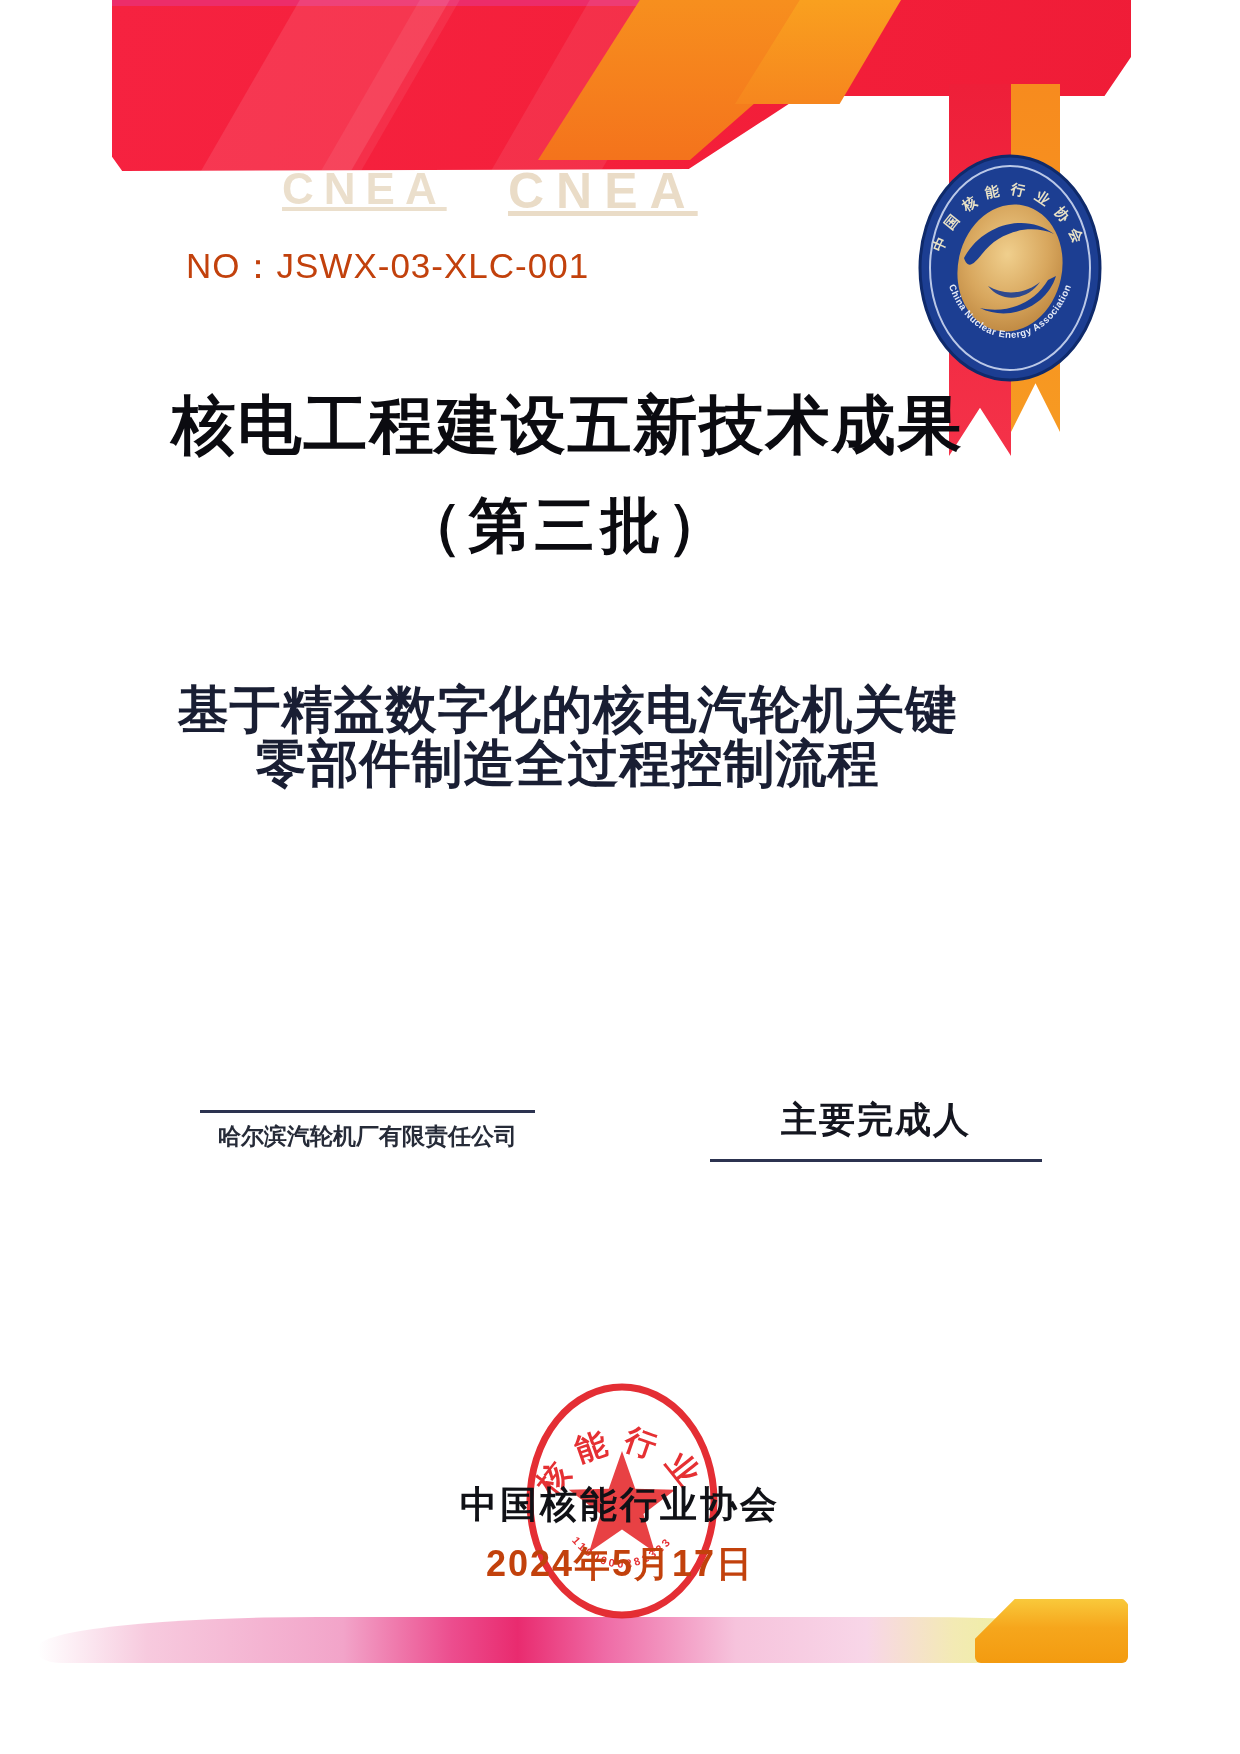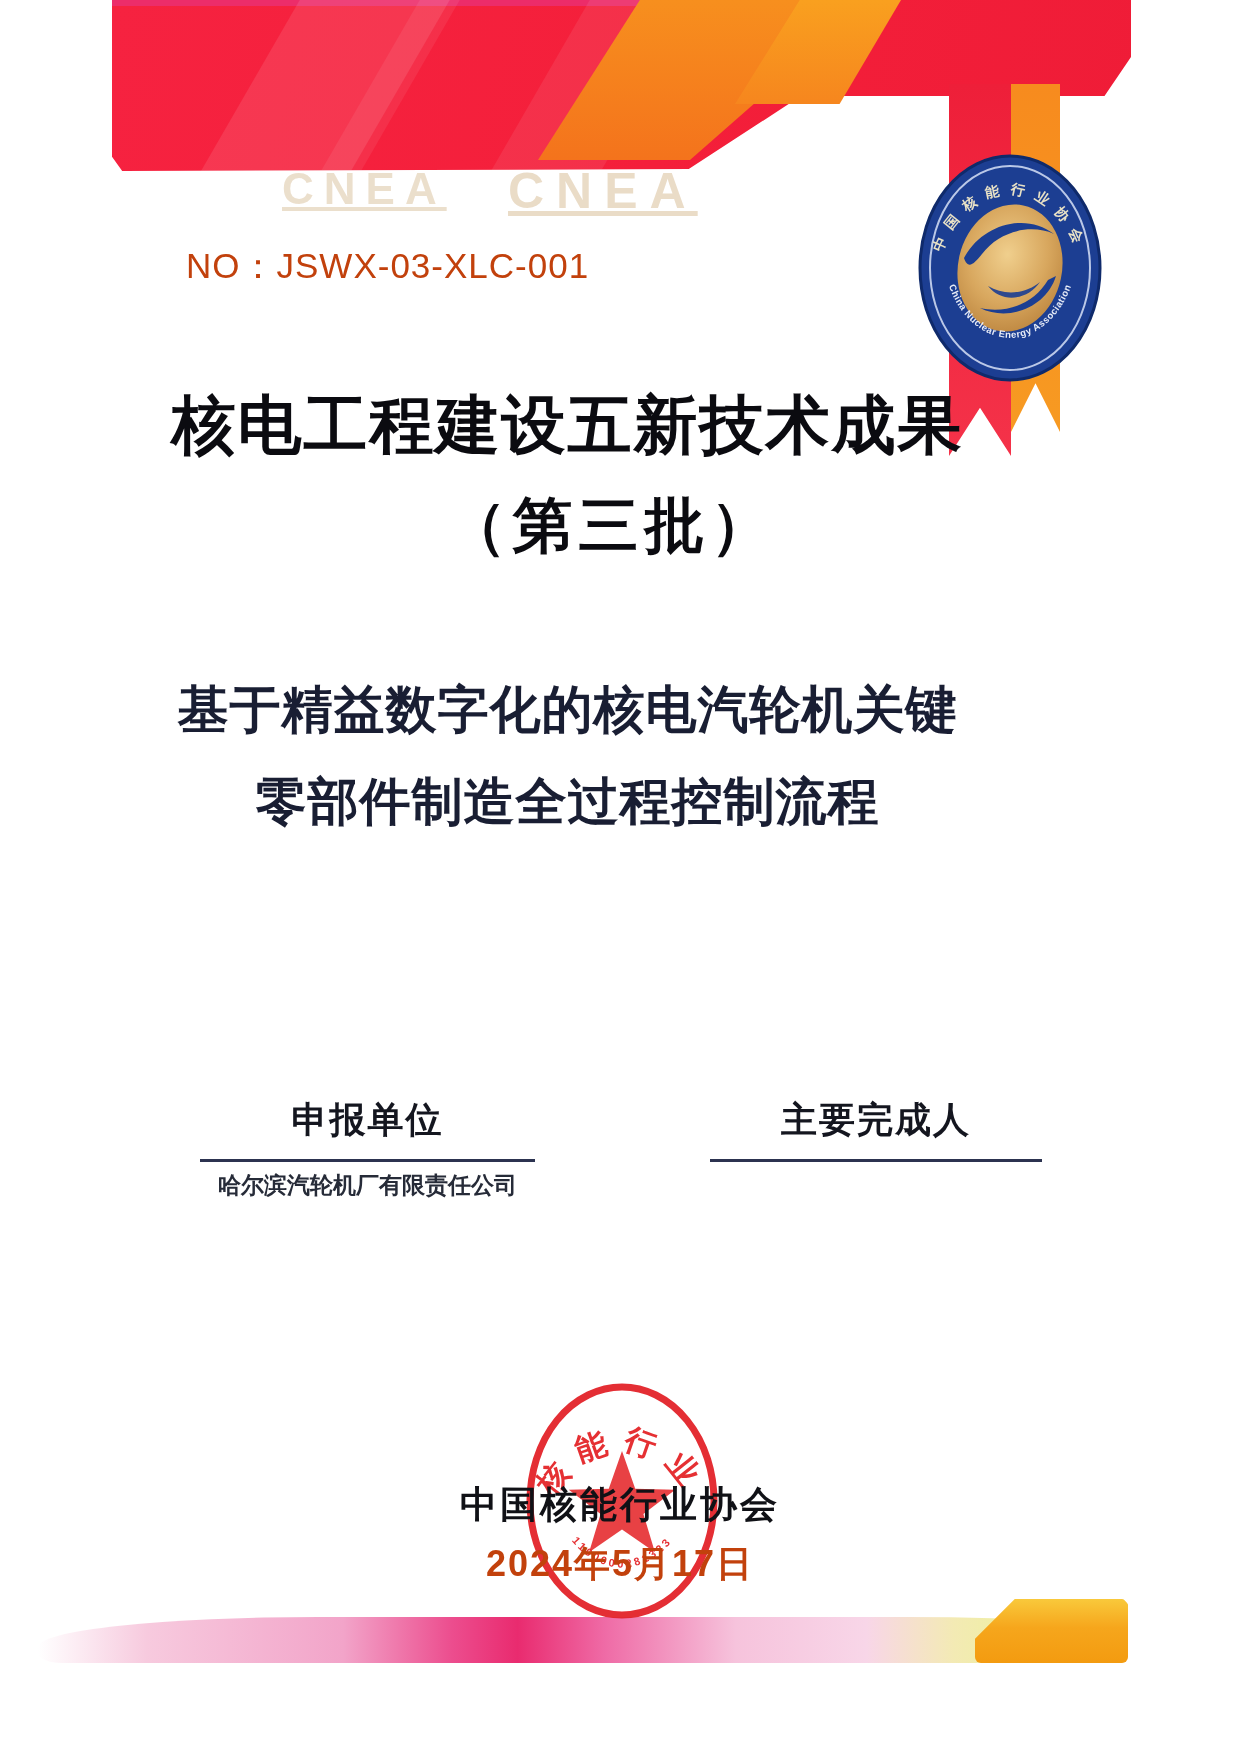--- a/index.html
+++ b/index.html
@@ -43,23 +43,23 @@
   .medal{position:absolute;left:918px;top:154px;width:184px;height:228px;z-index:3;}
   
   .wm{position:absolute;color:#a16207;font-weight:700;z-index:0;text-decoration:underline;}
   .wm1{left:282px;top:164px;font-size:44px;opacity:.20;letter-spacing:10px;}
   .wm2{left:508px;top:162px;font-size:50px;opacity:.22;letter-spacing:12px;}
   
   .cert-no{position:absolute;left:186px;top:243px;font-size:35px;color:#c2410c;
     letter-spacing:1px;font-weight:500;z-index:4;}
   .center-block{position:absolute;left:0;width:1135px;text-align:center;z-index:4;}
   .title1{top:382px;font-size:64px;font-weight:900;color:#0b0b10;letter-spacing:2px;}
-  .title2{top:486px;font-size:60px;font-weight:900;color:#0b0b10;letter-spacing:6px;padding-left:44px;}
+  .title2{top:486px;font-size:60px;font-weight:900;color:#0b0b10;letter-spacing:6px;}
   .sub1{top:676px;font-size:51px;font-weight:700;color:#191e33;letter-spacing:1px;}
-  .sub2{top:768px;font-size:51px;font-weight:700;color:#191e33;letter-spacing:1px;}
+  .sub2{top:730px;font-size:51px;font-weight:700;color:#191e33;letter-spacing:1px;}
   
   .field{position:absolute;top:1096px;text-align:center;z-index:4;}
   .f-left{left:200px;width:335px;}
   .f-right{left:710px;width:332px;}
   .f-label{font-size:36px;font-weight:700;color:#14161f;letter-spacing:2px;}
   .f-line{margin-top:14px;height:3px;background:#2c3350;}
   .f-value{margin-top:8px;font-size:23px;font-weight:600;color:#262b38;}
   
   .issuer-block{position:absolute;left:330px;top:1480px;width:580px;text-align:center;z-index:4;}
   .issuer{font-size:37px;font-weight:600;color:#101116;letter-spacing:3px;}
@@ -126,21 +126,20 @@
   <div class="wm wm2">CNEA</div>
 
   <div class="cert-no">NO：JSWX-03-XLC-001</div>
 
   <div class="center-block title1">核电工程建设五新技术成果</div>
   <div class="center-block title2">（第三批）</div>
   <div class="center-block sub1">基于精益数字化的核电汽轮机关键</div>
   <div class="center-block sub2">零部件制造全过程控制流程</div>
 
   <div class="field f-left">
-    <div class="f-label">申报单位</div>
     <div class="f-line"></div>
     <div class="f-value">哈尔滨汽轮机厂有限责任公司</div>
   </div>
 
   <div class="field f-right">
     <div class="f-label">主要完成人</div>
     <div class="f-line"></div>
   </div>
 
   <svg class="stamp" viewBox="0 0 196 240">

